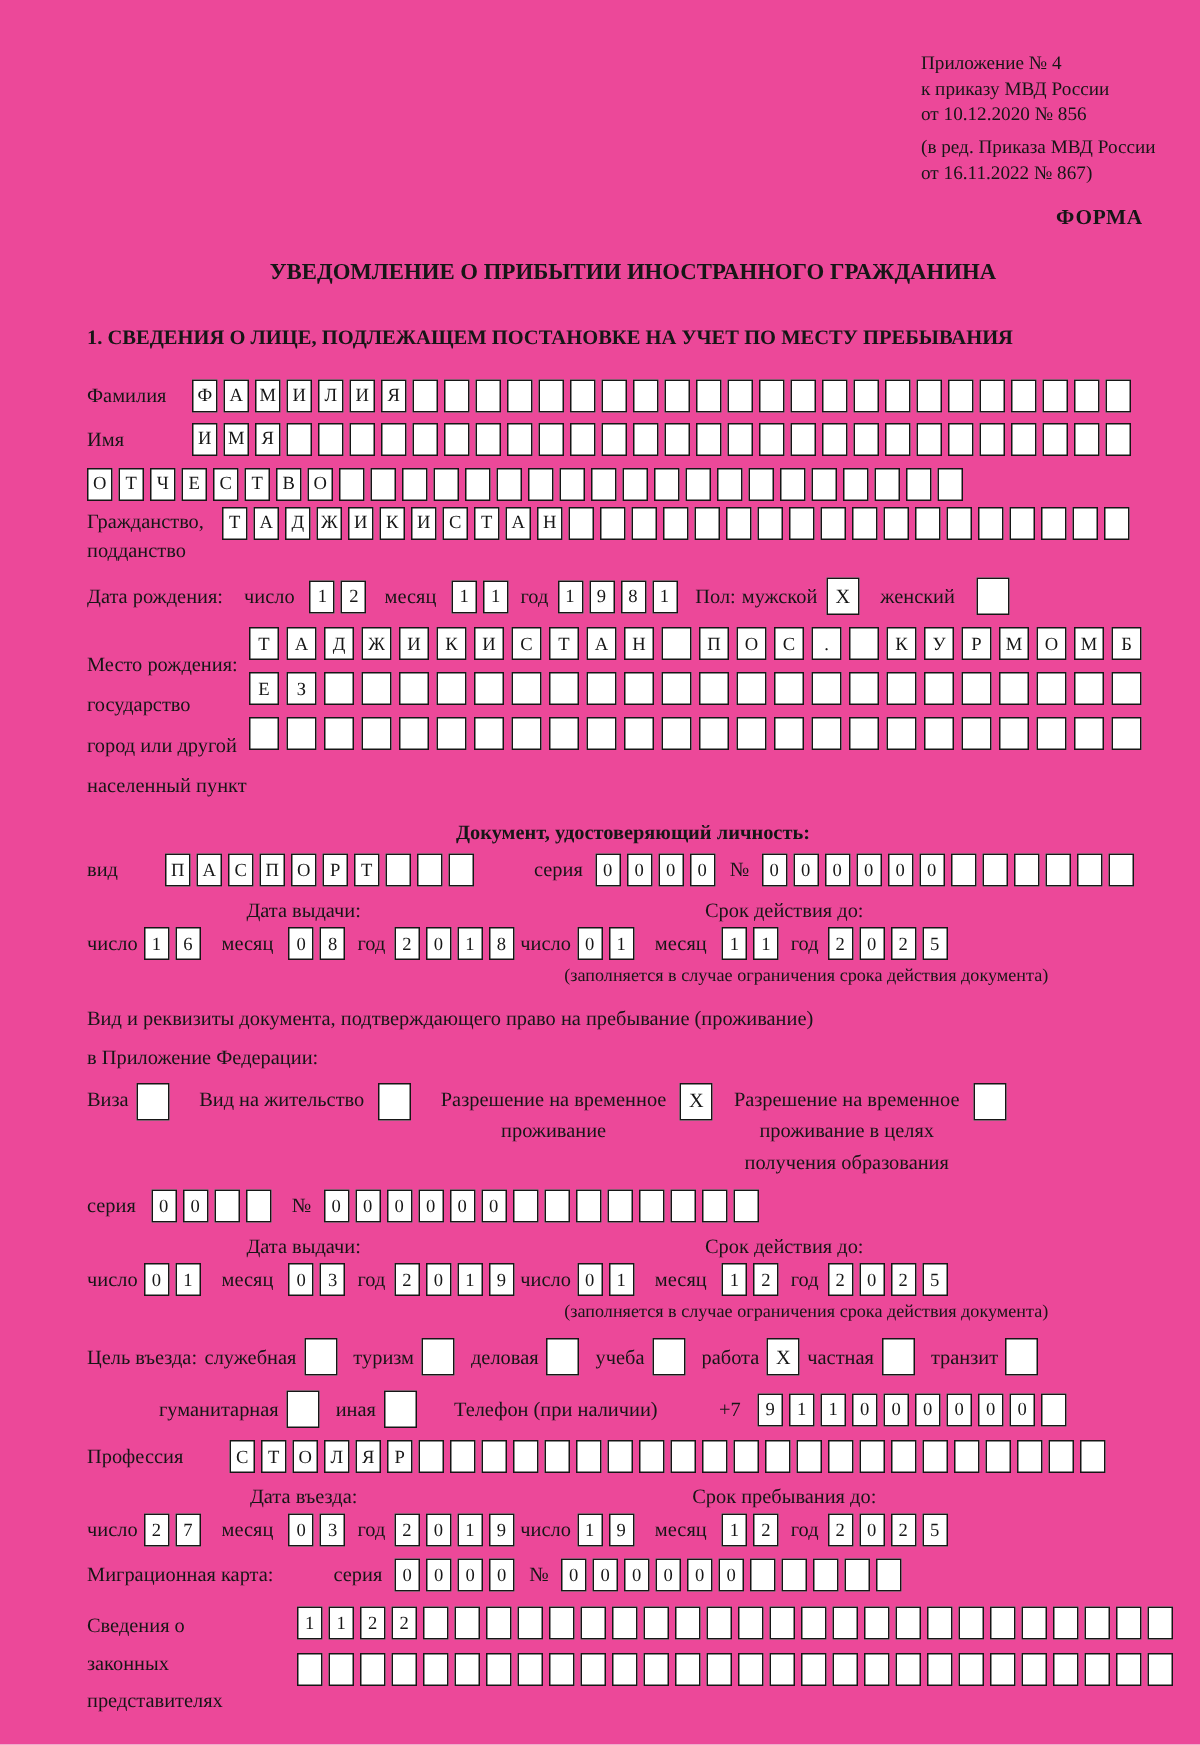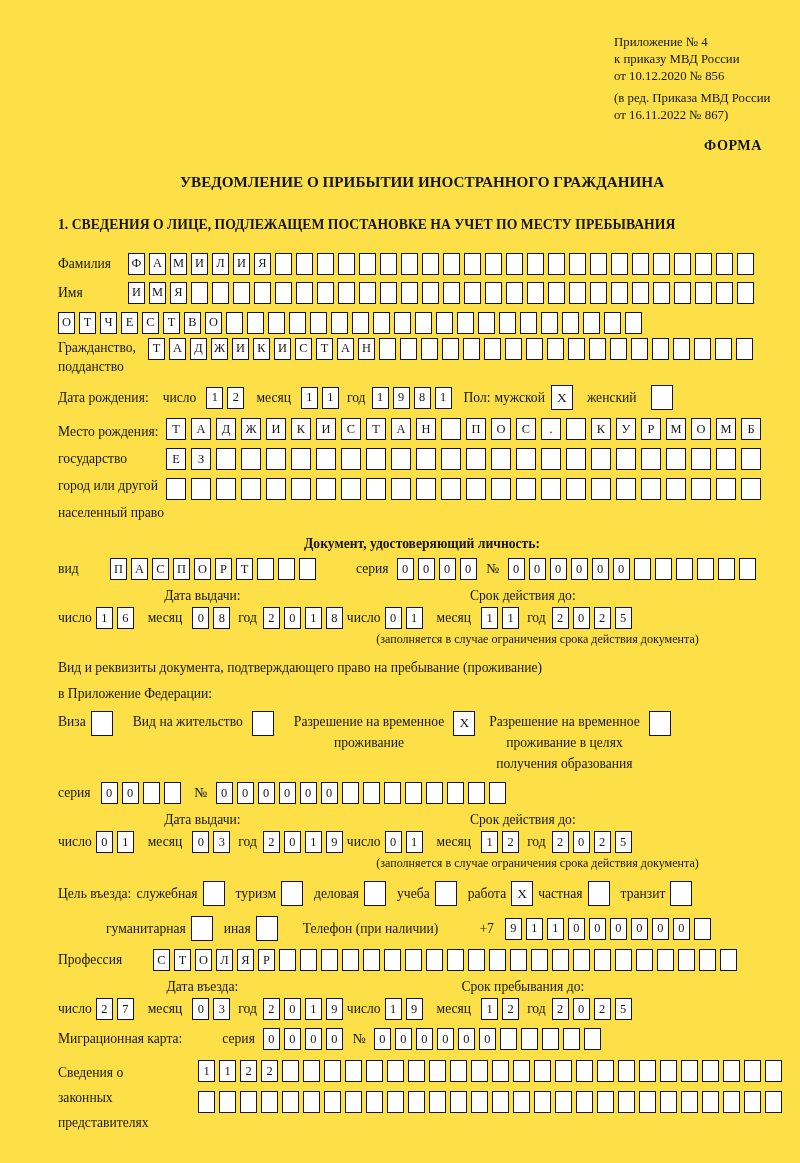--- a/index.html
+++ b/index.html
@@ -1,18 +1,18 @@
 <!DOCTYPE html>
 <html><head>
 <meta charset="utf-8">
 <style>
   html,body { margin:0; padding:0; background:#f5f5f5; }
   .page {
     width:800px; height:1163px; box-sizing:border-box; margin:0 auto;
-    background:#fde047; color:#161616;
+    background:#ec4899; color:#161616;
     font-family:"Liberation Serif","DejaVu Serif",serif;
     padding:34px 14px 20px 58px; overflow:hidden;
   }
   .appx { margin-left:556px; font-size:12.8px; line-height:1.32; }
   .appx .amend { margin-top:5px; }
   .forma { text-align:right; padding-right:24px; font-weight:bold; font-size:14.2px; margin-top:14px; letter-spacing:.5px; }
   .title { text-align:center; font-weight:bold; font-size:15.2px; line-height:1.6; margin-top:16px; }
   .tuline { display:inline-block; width:56px; height:14px; border-bottom:2.5px solid #333; margin-left:10px; }
   .sec1 { font-weight:bold; font-size:13.7px; margin-top:22px; }
 
@@ -33,21 +33,21 @@
   .w70 { width:70px; flex:0 0 70px; }
   .w122 { width:122px; flex:0 0 122px; }
   .w90 { width:90px; flex:0 0 90px; }
   .w52 { width:52px; flex:0 0 52px; }
   .w95 { width:95px; flex:0 0 95px; }
   .ml4{margin-left:4px}.ml6{margin-left:6px}.ml8{margin-left:8px}.ml10{margin-left:10px}
   .ml14{margin-left:14px}.ml20{margin-left:20px}.ml36{margin-left:36px}.ml40{margin-left:40px}.ml48{margin-left:48px}
   .mt20{margin-top:20px}.mt8{margin-top:8px}.mt7{margin-top:7px}.mt6{margin-top:6px}.mt4{margin-top:4px}
 
   .two-line { line-height:1.45; }
-  .bp-labels { width:108px; flex:0 0 108px; font-size:13.6px; line-height:27px; }
+  .bp-labels { width:108px; flex:0 0 108px; font-size:13.6px; line-height:27px;margin-top:11px; }
   .bp-cells .cells { margin-bottom:8px; }
   .bp-cells .cell { width:20px; margin-right:5px; }
 
   .doc-head { text-align:center; font-weight:bold; font-size:13.6px; margin-top:10px; }
 
   .dates { display:flex; justify-content:flex-start; margin-top:8px; }
   .dgroup { }
   .dg-head { text-align:center; font-size:13.6px; margin-bottom:3px; }
   .dg-line { display:flex; align-items:center; }
   .dgr { width:352px; flex:0 0 352px; }
@@ -257,21 +257,21 @@
     <span class="checkbox ml6">X</span>
     <span class="slbl ml14">женский</span>
     <span class="checkbox ml14"></span>
   </div>
 
   <div class="row-top mt8">
     <div class="bp-labels">
       <div>Место рождения:</div>
       <div>государство</div>
       <div>город или другой</div>
-      <div>населенный право</div>
+      <div>населенный пункт</div>
     </div>
     <div class="bp-cells">
       <div class="cells">
           <span class="cell">Т</span>
           <span class="cell">А</span>
           <span class="cell">Д</span>
           <span class="cell">Ж</span>
           <span class="cell">И</span>
           <span class="cell">К</span>
           <span class="cell">И</span>

